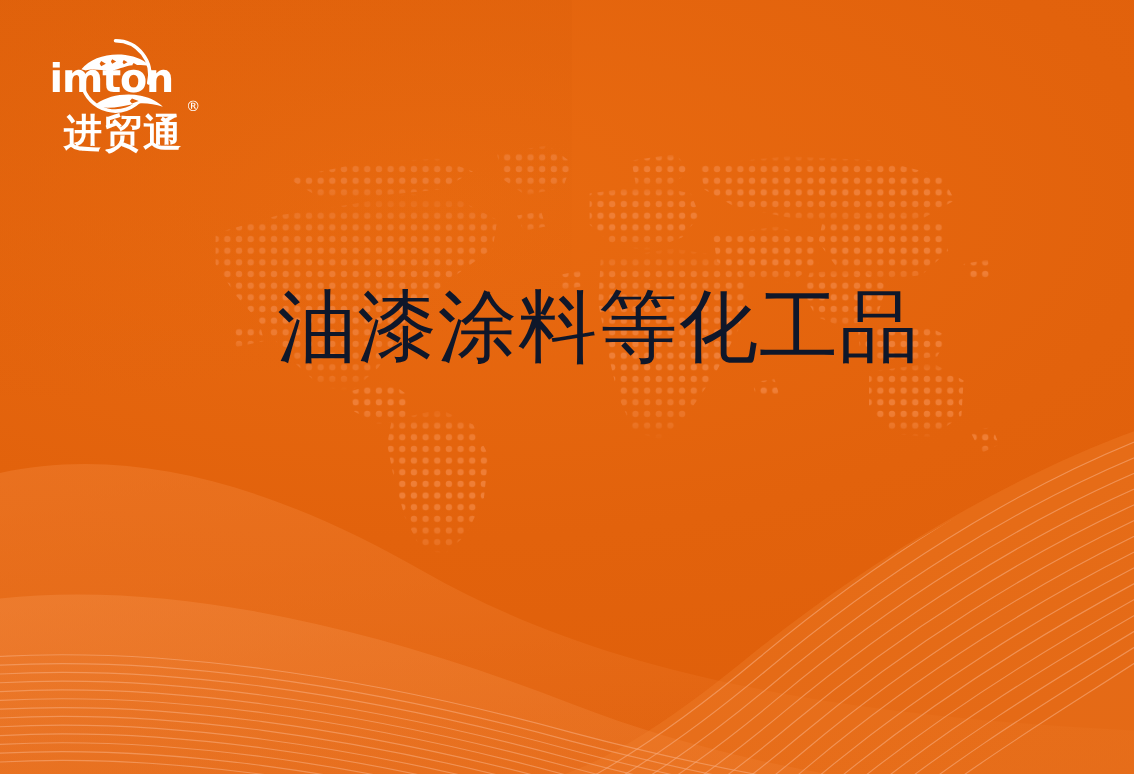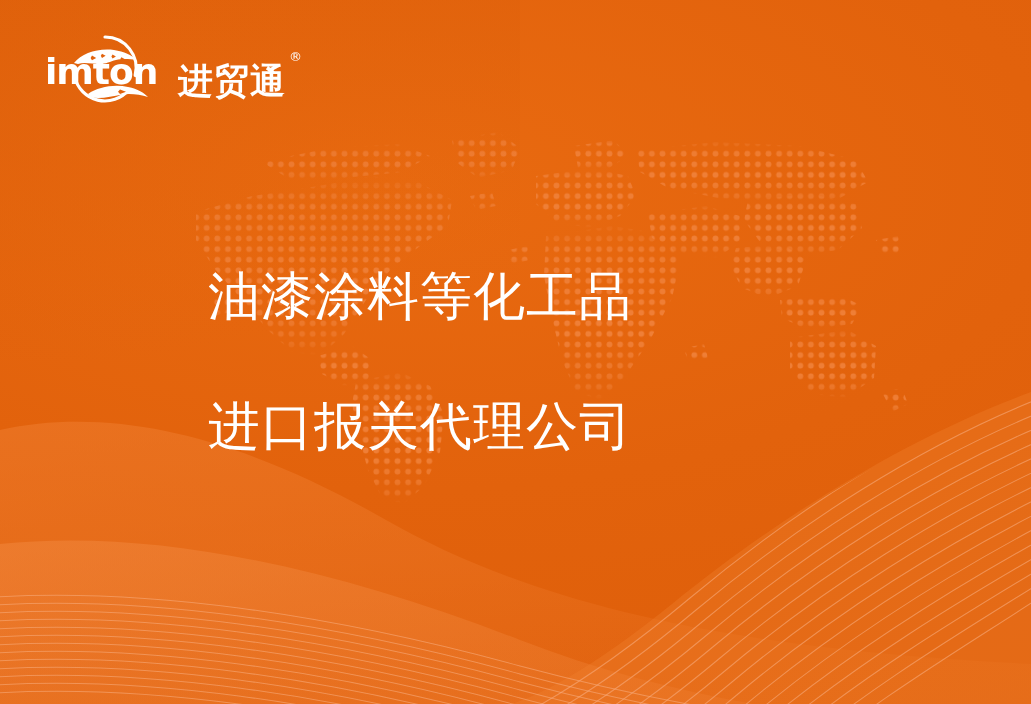--- a/index.html
+++ b/index.html
@@ -49,20 +49,21 @@
 
   
   #logo {
     position: absolute;
     left: 44px;
     top: 31px;
     display: flex;
     align-items: flex-end;
     height: 74px;
     z-index: 6;
+    flex-direction: column;
   }
   #logo-mark {
     position: relative;
     width: 122px;
     height: 74px;
     flex: 0 0 auto;
   }
   #logo-wordmark-cn {
     position: relative;
     margin-left: 12px;
@@ -87,28 +88,29 @@
 
   
   #headline {
     position: absolute;
     left: 208px;
     top: 232px;
     z-index: 5;
     color: #ffffff;
   }
   .headline-line {
-    font-size: 52px;
+    font-size: 72px;
     line-height: 130px;
     font-weight: 400;
     letter-spacing: 1px;
     white-space: nowrap;
-    color: #ffffff;
+    color: #0f172a;
     font-family: "DejaVu Sans", "Liberation Sans", sans-serif;
     text-rendering: geometricPrecision;
+    margin-left: 44px;
   }
 </style>
 </head>
 <body>
 
 <div id="stage">
 
   <div id="bg-base" class="layer"></div>
 
   <svg id="dot-map" class="layer" viewBox="0 0 1031 704" preserveAspectRatio="none" aria-hidden="true">
@@ -279,16 +281,15 @@
     </div>
 
     <div id="logo-wordmark-cn">
       <span>进贸通</span>
       <span id="logo-tm">®</span>
     </div>
   </div>
 
   <div id="headline">
     <div class="headline-line">油漆涂料等化工品</div>
-    <div class="headline-line">进口报关代理公司</div>
   </div>
 
 </div>
 
 </body></html>

